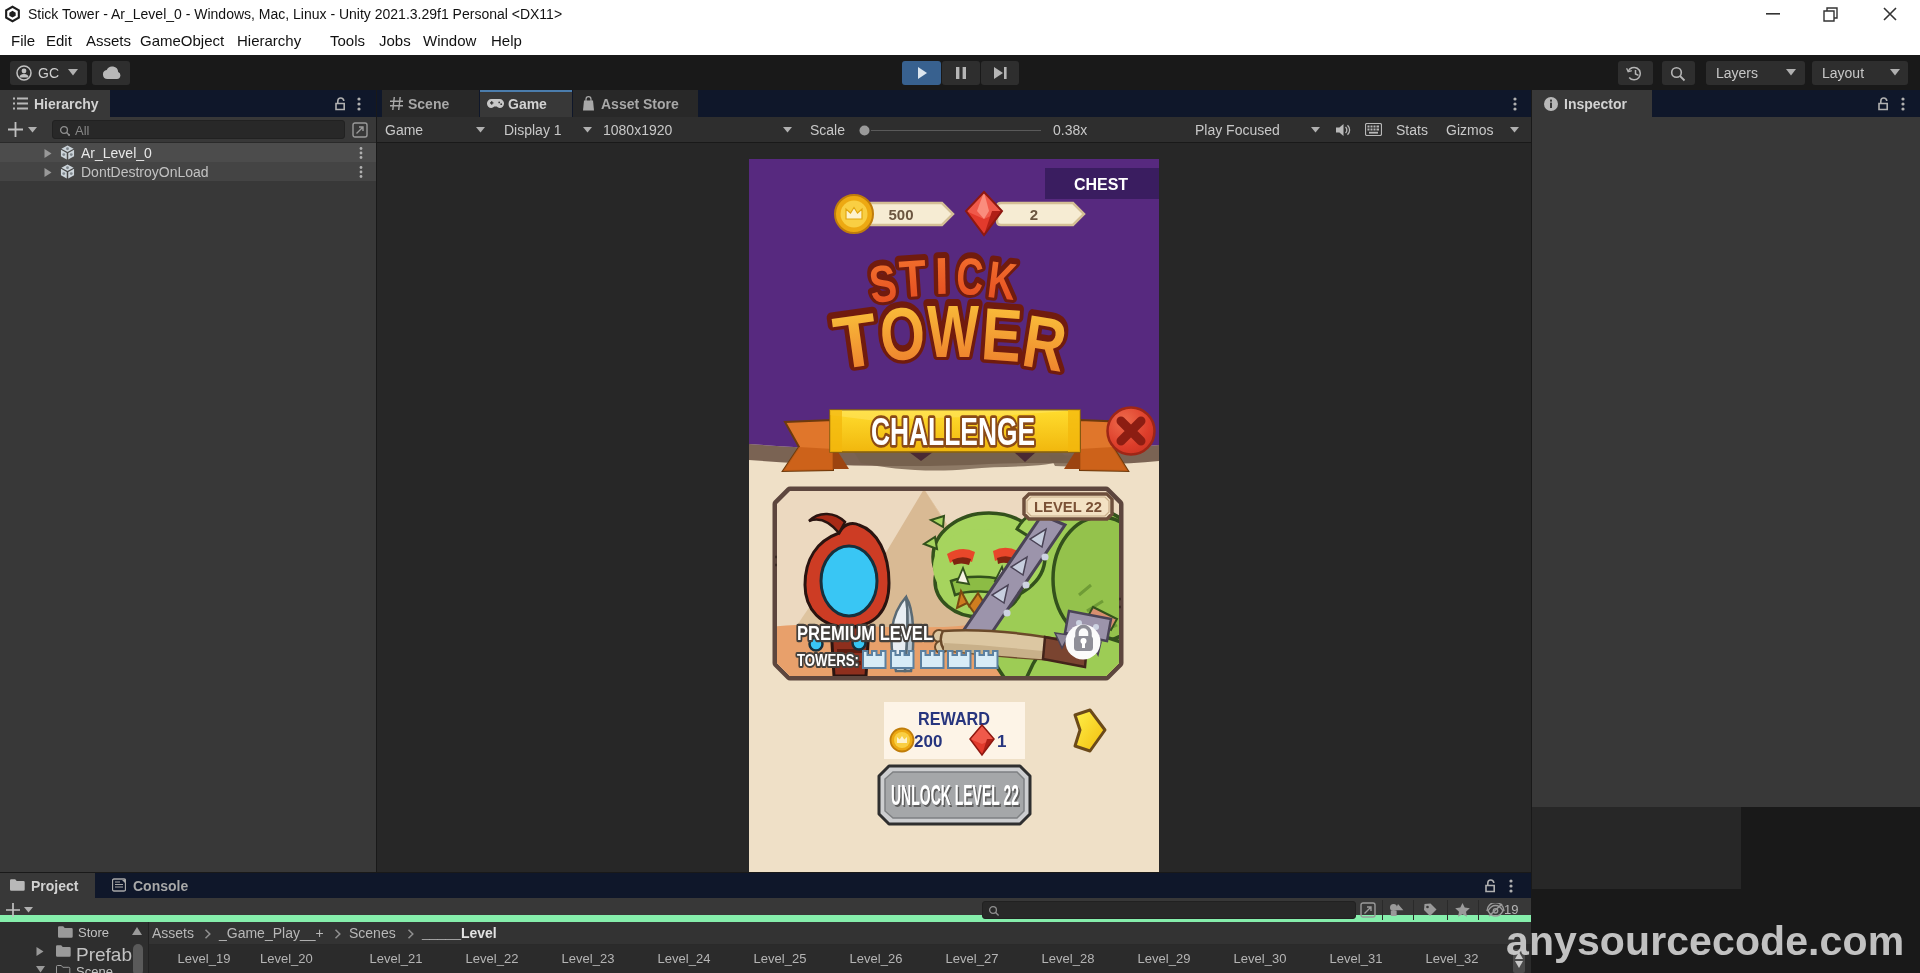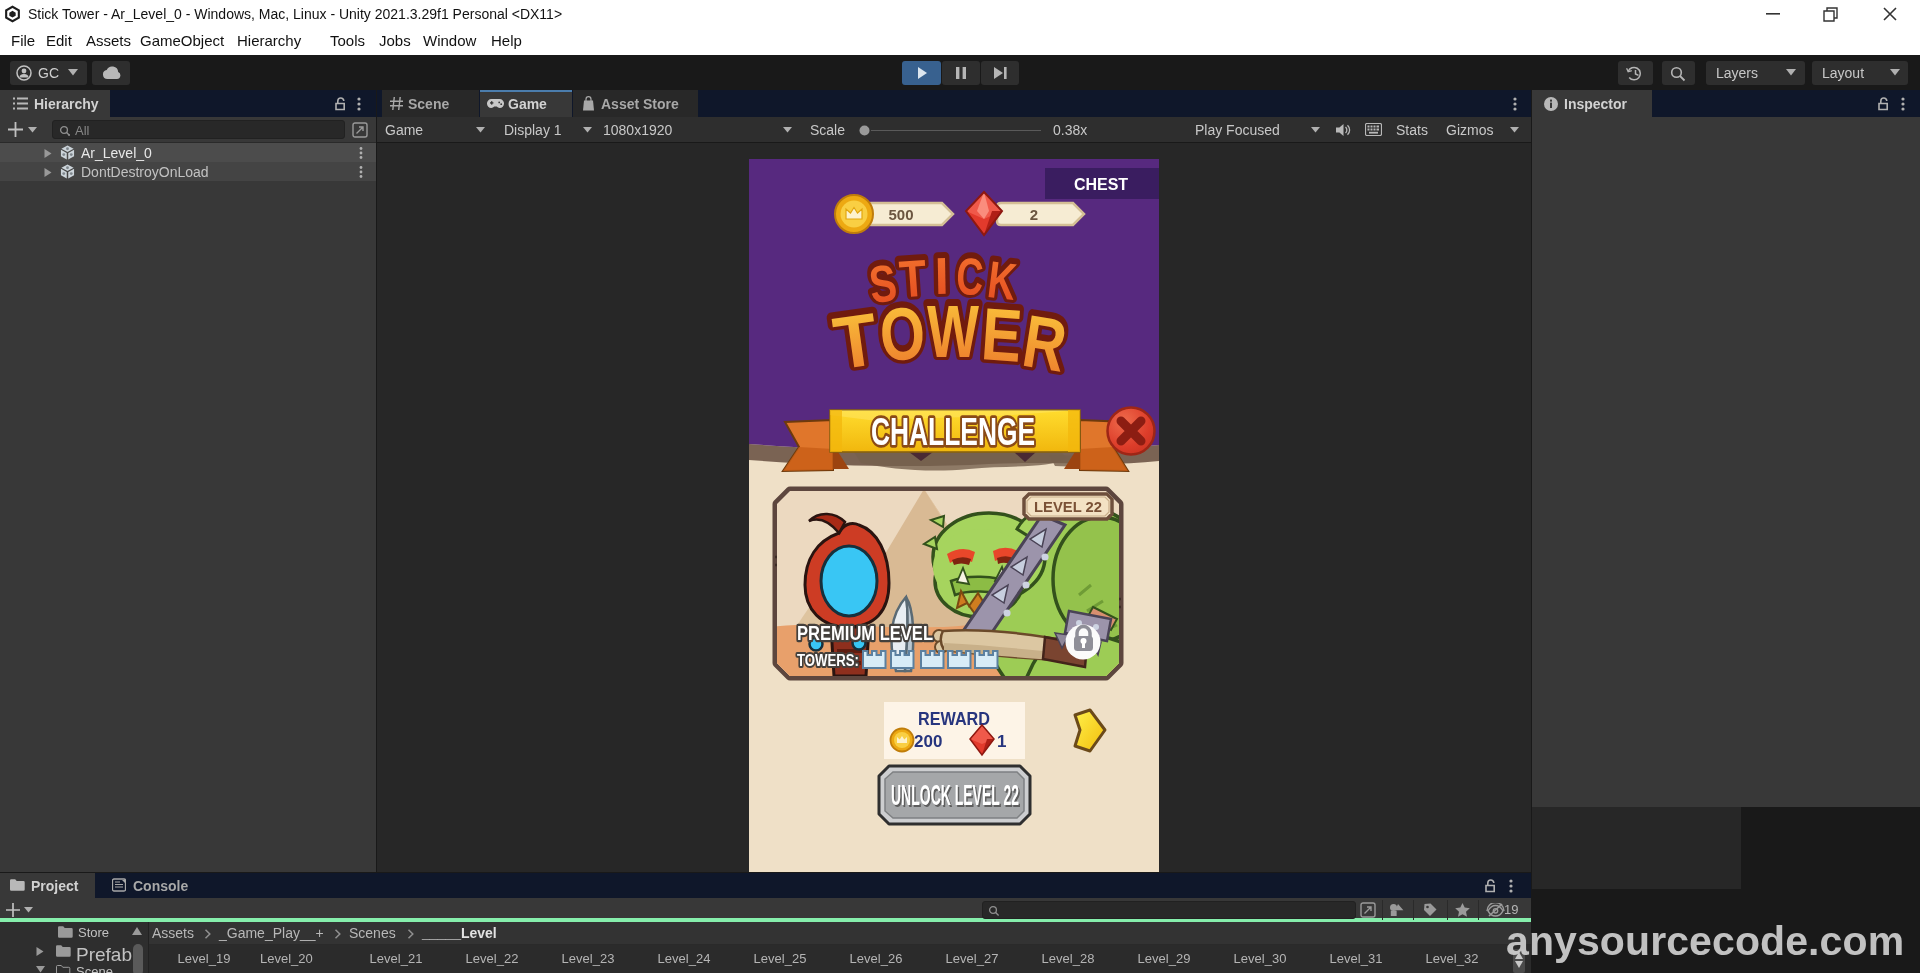--- a/index.html
+++ b/index.html
@@ -560,21 +560,21 @@
           <path fill="none" stroke="#b0b0b0" stroke-width="1.6" d="M2 6.5 h8.2 v6 h-8.2 z M3.8 6 V4 a3 3 0 0 1 6 0"></path>
         </svg>
       <svg class="abs" style="left:1509px;top:6px" width="4" height="14" viewBox="0 0 4 14">
           <g fill="#b0b0b0">
             <circle cx="2" cy="2" r="1.6"></circle>
             <circle cx="2" cy="7" r="1.6"></circle>
             <circle cx="2" cy="12" r="1.6"></circle>
           </g>
         </svg>
     </div>
-    <div class="abs" style="left:0;top:25px;width:1531px;height:24px;background:#383838;border-bottom:4px solid #86efac">
+    <div class="abs" style="left:0;top:25px;width:1531px;height:24px;background:#383838;border-bottom:7px solid #86efac">
       <svg class="abs" style="left:6px;top:5px" width="14" height="14" viewBox="0 0 14 14">
           <path stroke="#c0c0c0" stroke-width="1.7" d="M7 0 V14 M0 7 H14"></path>
         </svg>
       <svg class="abs" style="left:24px;top:9px" width="9" height="6" viewBox="0 0 9 6">
           <path fill="#b0b0b0" d="M0 0 h9 L4.5 5.6 Z"></path>
         </svg>
       <div class="abs" style="left:982px;top:3px;width:374px;height:18px;background:#282828;border:1px solid #212121;border-radius:3px">
         <svg class="abs" style="left:5px;top:3px" width="12" height="12" viewBox="0 0 12 12">
             <circle cx="5" cy="5" r="3.4" fill="none" stroke="#8f8f8f" stroke-width="1.3"></circle>
             <path d="M7.6 7.6 L10.6 10.6" stroke="#8f8f8f" stroke-width="1.4"></path>

